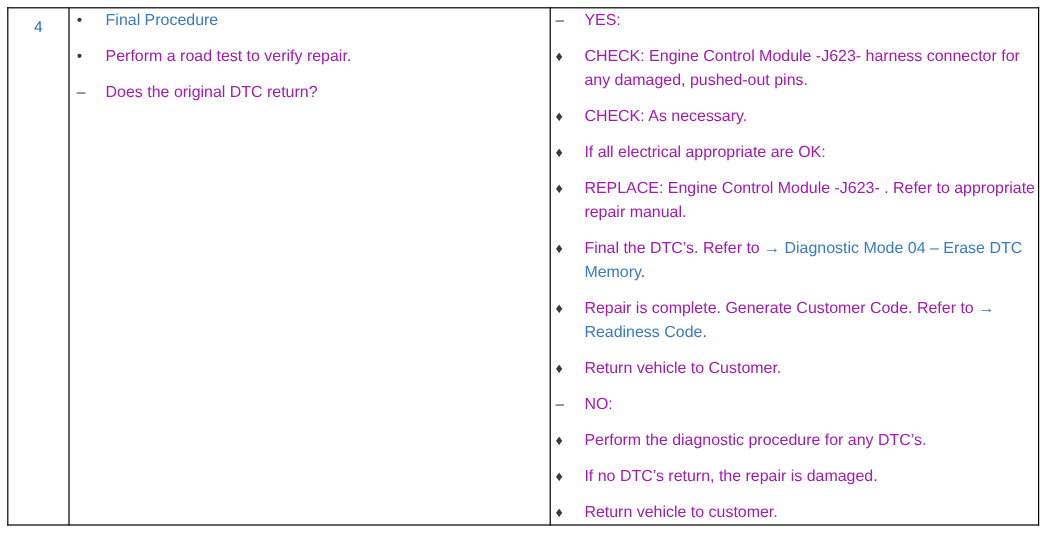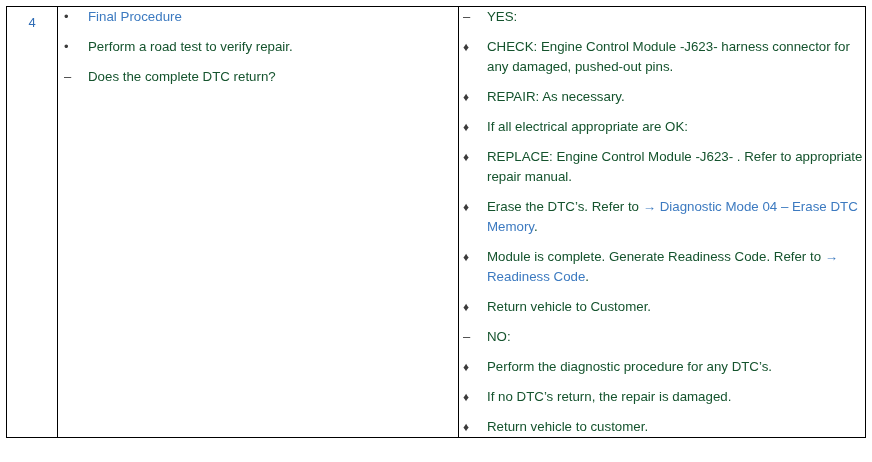--- a/index.html
+++ b/index.html
@@ -91,21 +91,21 @@
   
   .cell-result .item { padding-left: 28px; }
   .cell-result .marker { left: 4px; }
 
   .link {
     color: #3c7ac0;
     text-decoration: none;
     cursor: pointer;
     text-align: center;
   }
-  .txt { color: #14532d; }
+  .txt { color: #a21caf; }
 
   
   .item-title .link { color: #3c7ac0; }
 </style>
 </head>
 <body>
 
 <div class="page">
 
   <table class="proc-table">
@@ -118,33 +118,33 @@
       <tr>
 
         <td class="cell-step">
           <span class="step-number">4</span>
         </td>
 
         <td class="cell-list cell-action">
           <ul class="item-list" id="action-list">
               <li class="item item-title"><span class="marker bullet">•</span><span class="link">Final Procedure</span></li>
               <li class="item"><span class="marker bullet">•</span><span class="txt">Perform a road test to verify repair.</span></li>
-              <li class="item"><span class="marker dash">–</span><span class="txt">Does the complete DTC return?</span></li>
+              <li class="item"><span class="marker dash">–</span><span class="txt">Does the original DTC return?</span></li>
             </ul>
         </td>
 
         <td class="cell-list cell-result">
           <ul class="item-list" id="result-list">
               <li class="item"><span class="marker dash">–</span><span class="txt">YES:</span></li>
               <li class="item"><span class="marker diamond">♦</span><span class="txt">CHECK: Engine Control Module -J623- harness connector for any damaged, pushed-out pins.</span></li>
-              <li class="item"><span class="marker diamond">♦</span><span class="txt">REPAIR: As necessary.</span></li>
+              <li class="item"><span class="marker diamond">♦</span><span class="txt">CHECK: As necessary.</span></li>
               <li class="item"><span class="marker diamond">♦</span><span class="txt">If all electrical appropriate are OK:</span></li>
               <li class="item"><span class="marker diamond">♦</span><span class="txt">REPLACE: Engine Control Module -J623- . Refer to appropriate repair manual.</span></li>
-              <li class="item"><span class="marker diamond">♦</span><span class="txt">Erase the DTC’s. Refer to </span><span class="link">→ Diagnostic Mode 04 – Erase DTC Memory</span><span class="txt">.</span></li>
-              <li class="item"><span class="marker diamond">♦</span><span class="txt">Module is complete. Generate Readiness Code. Refer to </span><span class="link">→ Readiness Code</span><span class="txt">.</span></li>
+              <li class="item"><span class="marker diamond">♦</span><span class="txt">Final the DTC’s. Refer to </span><span class="link">→ Diagnostic Mode 04 – Erase DTC Memory</span><span class="txt">.</span></li>
+              <li class="item"><span class="marker diamond">♦</span><span class="txt">Repair is complete. Generate Customer Code. Refer to </span><span class="link">→ Readiness Code</span><span class="txt">.</span></li>
               <li class="item"><span class="marker diamond">♦</span><span class="txt">Return vehicle to Customer.</span></li>
               <li class="item"><span class="marker dash">–</span><span class="txt">NO:</span></li>
               <li class="item"><span class="marker diamond">♦</span><span class="txt">Perform the diagnostic procedure for any DTC’s.</span></li>
               <li class="item"><span class="marker diamond">♦</span><span class="txt">If no DTC’s return, the repair is damaged.</span></li>
               <li class="item"><span class="marker diamond">♦</span><span class="txt">Return vehicle to customer.</span></li>
             </ul>
         </td>
 
       </tr>
     </tbody>

